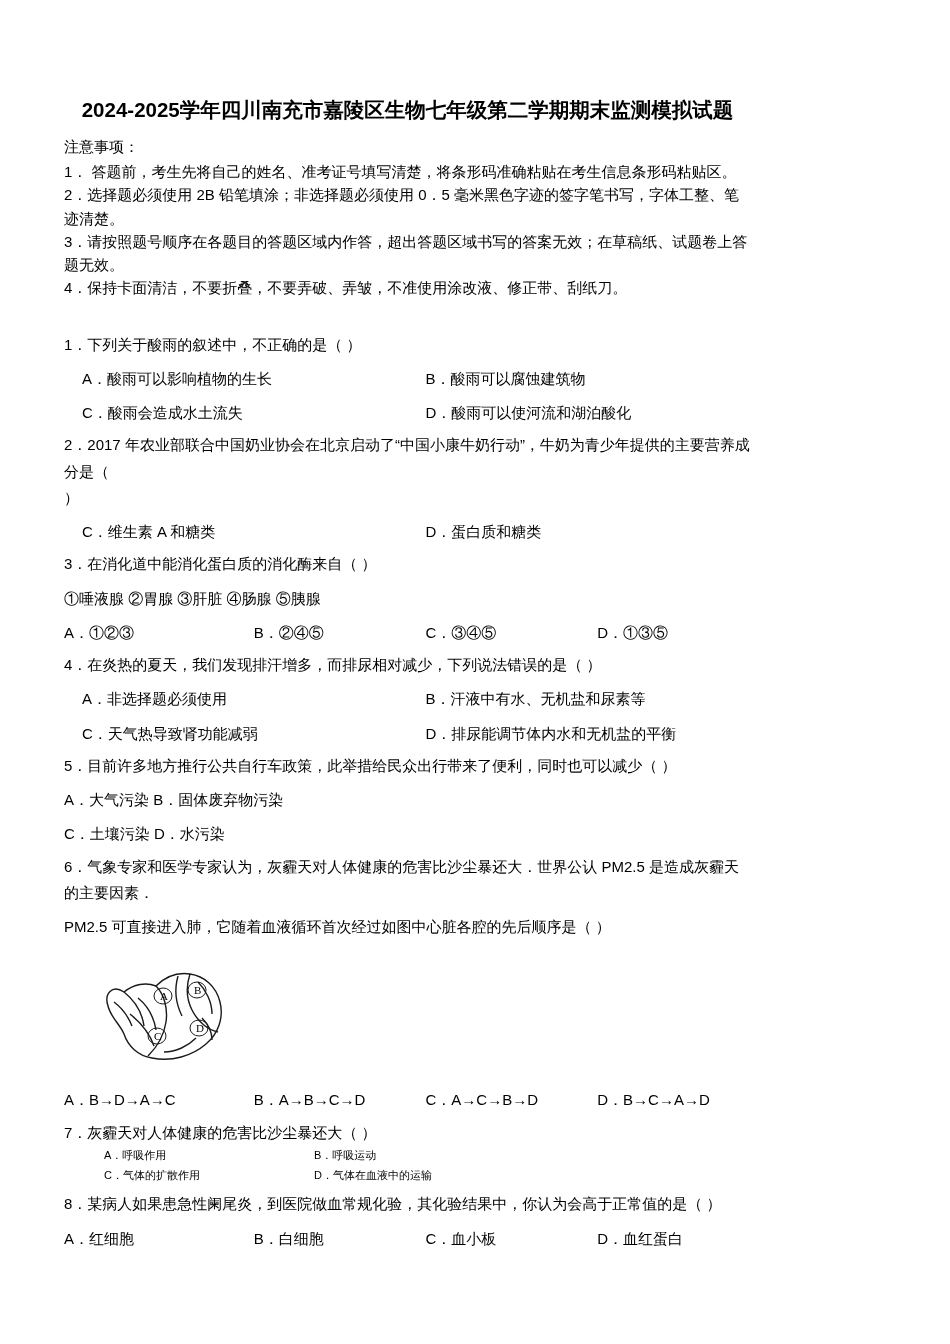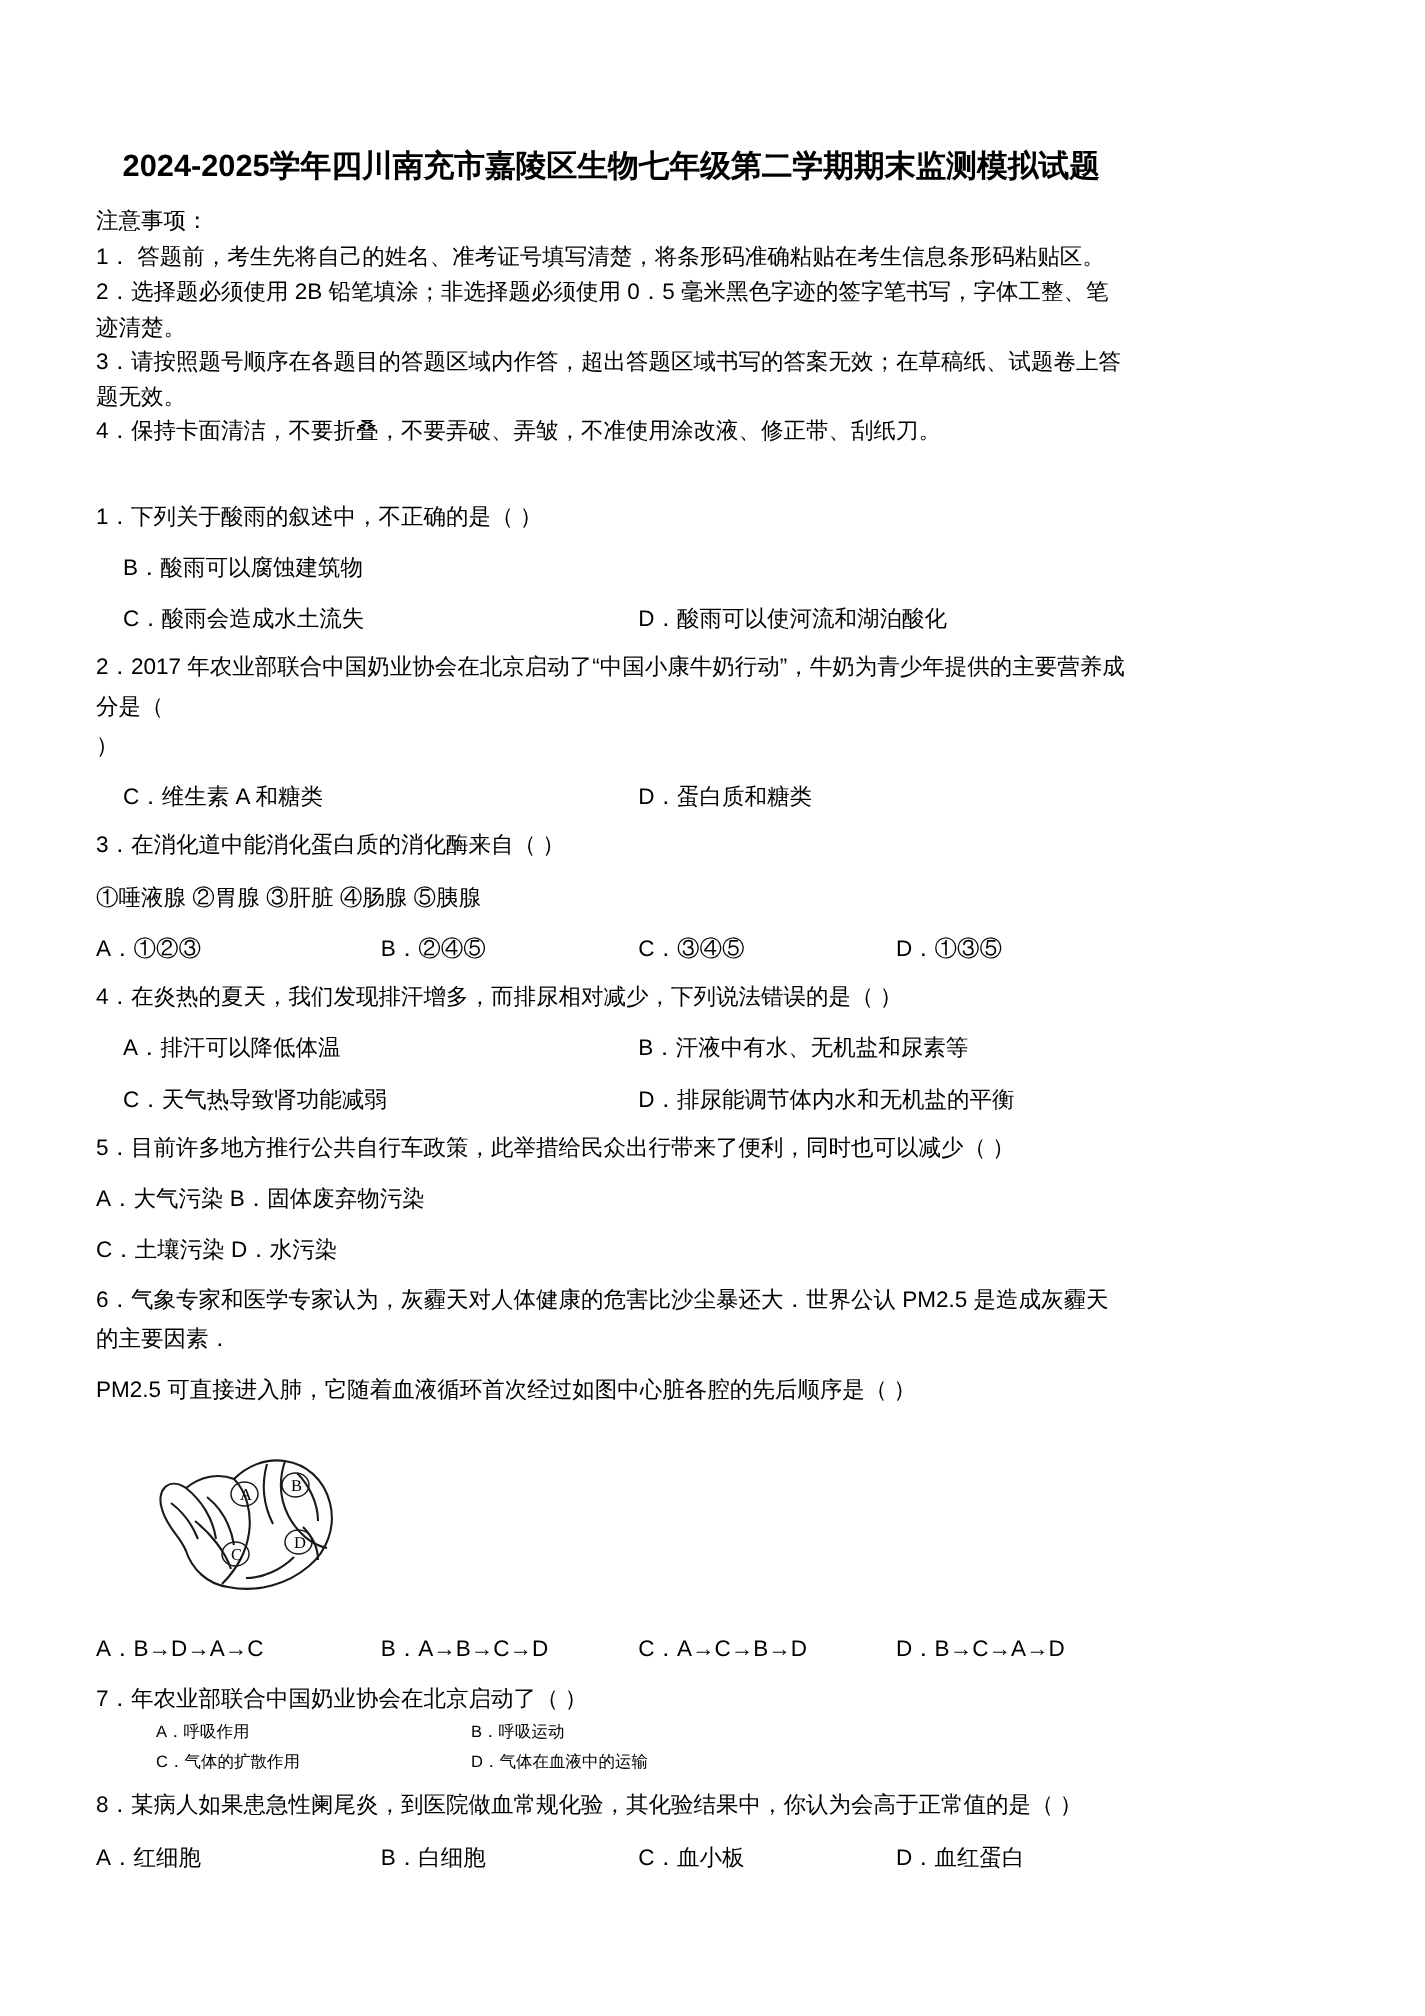--- a/index.html
+++ b/index.html
@@ -90,20 +90,21 @@
   <div class="notice-line">2．选择题必须使用 2B 铅笔填涂；非选择题必须使用 0．5 毫米黑色字迹的签字笔书写，字体工整、笔迹清楚。</div>
   <div class="notice-line">3．请按照题号顺序在各题目的答题区域内作答，超出答题区域书写的答案无效；在草稿纸、试题卷上答题无效。</div>
   <div class="notice-line">4．保持卡面清洁，不要折叠，不要弄破、弄皱，不准使用涂改液、修正带、刮纸刀。</div>
 
   <div class="spacer-lg"></div>
 
   <div class="q q-stem">
     <span>1．</span><span>下列关于酸雨的叙述中，不正确的是（      ）</span>
   </div>
   <div class="opts two">
+    <div class="col">A．酸雨可以影响植物的生长</div>
     <div class="col">B．酸雨可以腐蚀建筑物</div>
   </div>
   <div class="opts two">
     <div class="col">C．酸雨会造成水土流失</div>
     <div class="col">D．酸雨可以使河流和湖泊酸化</div>
   </div>
 
   <div class="q q-stem">
     <span>2．</span><span>2017 年农业部联合中国奶业协会在北京启动了“中国小康牛奶行动”，牛奶为青少年提供的主要营养成分是（</span>
   </div>
@@ -121,21 +122,21 @@
     <div class="col" style="padding-left:0">A．①②③</div>
     <div class="col">B．②④⑤</div>
     <div class="col">C．③④⑤</div>
     <div class="col">D．①③⑤</div>
   </div>
 
   <div class="q q-stem">
     <span>4．</span><span>在炎热的夏天，我们发现排汗增多，而排尿相对减少，下列说法错误的是（  ）</span>
   </div>
   <div class="opts two">
-    <div class="col">A．排汗可以降低体温</div>
+    <div class="col">A．非选择题必须使用</div>
     <div class="col">B．汗液中有水、无机盐和尿素等</div>
   </div>
   <div class="opts two">
     <div class="col">C．天气热导致肾功能减弱</div>
     <div class="col">D．排尿能调节体内水和无机盐的平衡</div>
   </div>
 
   <div class="q q-stem">
     <span>5．</span><span>目前许多地方推行公共自行车政策，此举措给民众出行带来了便利，同时也可以减少（        ）</span>
   </div>
@@ -178,21 +179,21 @@
   </div>
 
   <div class="opts four">
     <div class="col" style="padding-left:0">A．B→D→A→C</div>
     <div class="col">B．A→B→C→D</div>
     <div class="col">C．A→C→B→D</div>
     <div class="col">D．B→C→A→D</div>
   </div>
 
   <div class="q q-stem">
-    <span>7．</span><span>年农业部联合中国奶业协会在北京启动了（       ）</span>
+    <span>7．</span><span>灰霾天对人体健康的危害比沙尘暴还大（       ）</span>
   </div>
   <div class="q7-opts">
     <div class="c1">A．呼吸作用</div>
     <div class="c2">B．呼吸运动</div>
   </div>
   <div class="q7-opts">
     <div class="c1">C．气体的扩散作用</div>
     <div class="c2">D．气体在血液中的运输</div>
   </div>
 

